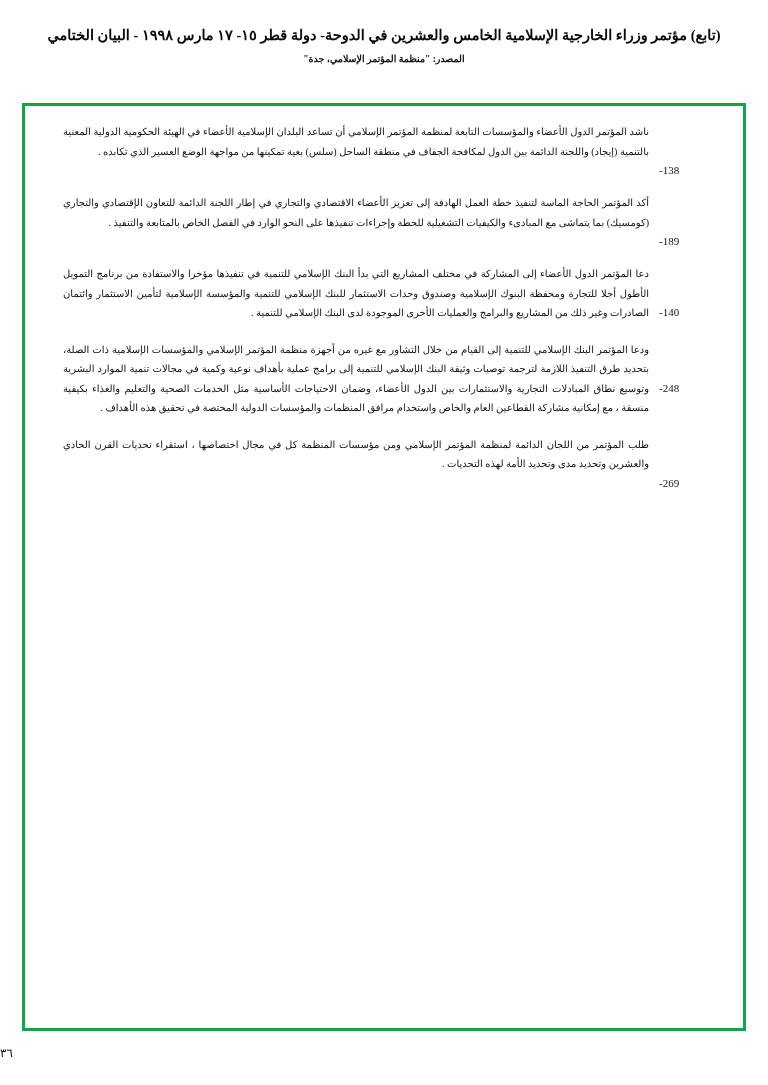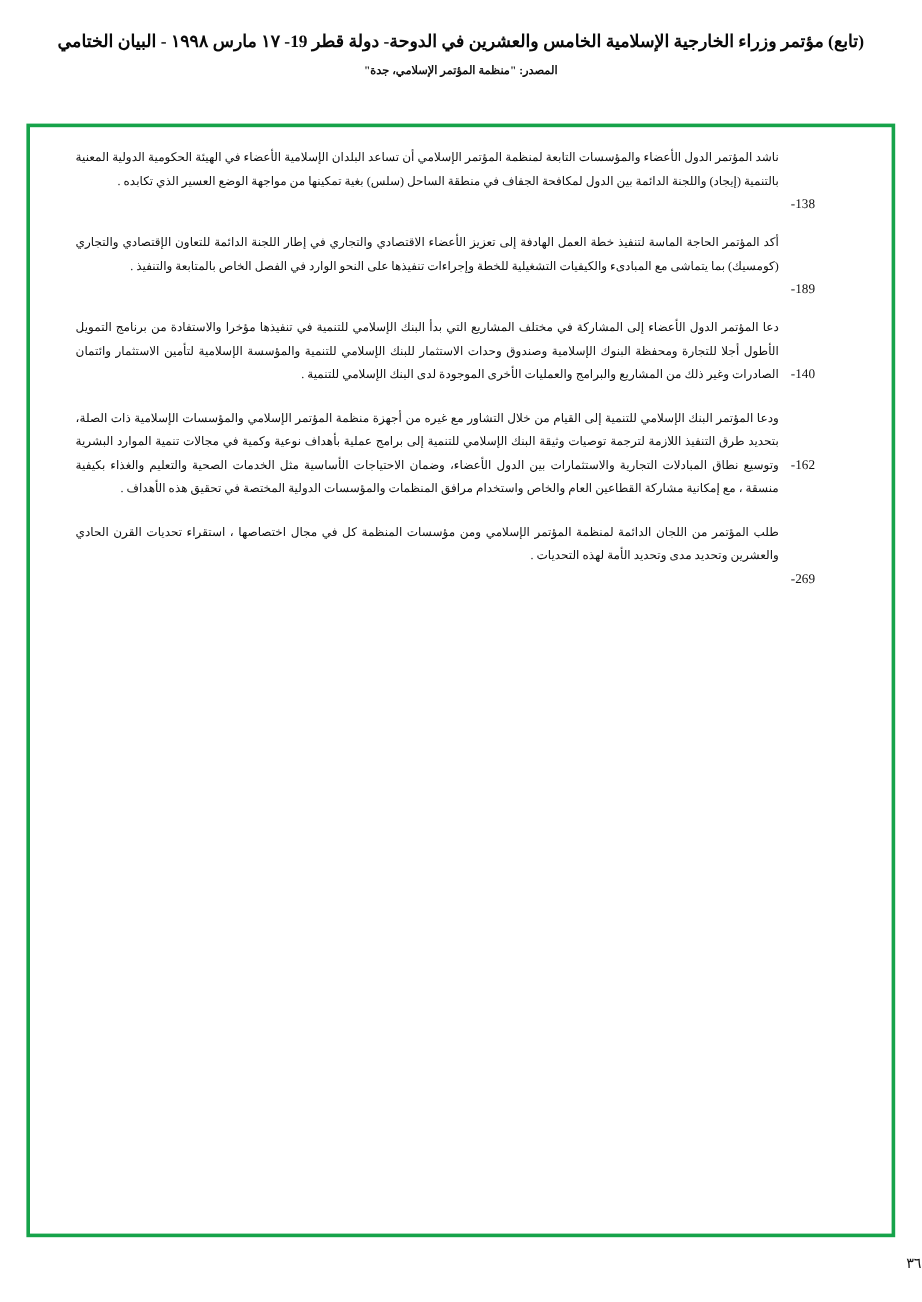--- a/index.html
+++ b/index.html
@@ -96,33 +96,33 @@
 
   
   .para-body { letter-spacing: 0.1px; }
 
   
   .footer {
     position: absolute;
     left: 0;
     top: 1046px;
     width: 768px;
-    text-align: right;
+    text-align: left;
     font-size: 12px;
     color: #111;
     direction: rtl;
   }
 </style>
 </head>
 <body>
 
 <div class="page">
 
   <div class="header">
-    <div class="header-title">(تابع) مؤتمر وزراء الخارجية الإسلامية الخامس والعشرين في الدوحة- دولة قطر 19- ١٧ مارس ١٩٩٨ - البيان الختامي</div>
+    <div class="header-title">(تابع) مؤتمر وزراء الخارجية الإسلامية الخامس والعشرين في الدوحة- دولة قطر ١٥- ١٧ مارس ١٩٩٨ - البيان الختامي</div>
     <div class="header-source">المصدر: "منظمة المؤتمر الإسلامي، جدة"</div>
   </div>
 
   <div class="frame">
     <div class="frame-inner">
 
       <div class="para">
         <div class="para-num">-138</div>
         <div class="para-body">ناشد المؤتمر الدول الأعضاء والمؤسسات التابعة لمنظمة المؤتمر الإسلامي أن تساعد البلدان الإسلامية الأعضاء في الهيئة الحكومية الدولية المعنية بالتنمية (إيجاد) واللجنة الدائمة بين الدول لمكافحة الجفاف في منطقة الساحل (سلس) بغية تمكينها من مواجهة الوضع العسير الذي تكابده .</div>
       </div>
@@ -131,21 +131,21 @@
         <div class="para-num">-189</div>
         <div class="para-body">أكد المؤتمر الحاجة الماسة لتنفيذ خطة العمل الهادفة إلى تعزيز الأعضاء الاقتصادي والتجاري في إطار اللجنة الدائمة للتعاون الإقتصادي والتجاري (كومسيك) بما يتماشى مع المبادىء والكيفيات التشغيلية للخطة وإجراءات تنفيذها على النحو الوارد في الفصل الخاص بالمتابعة والتنفيذ .</div>
       </div>
 
       <div class="para">
         <div class="para-num">-140</div>
         <div class="para-body">دعا المؤتمر الدول الأعضاء إلى المشاركة في مختلف المشاريع التي بدأ البنك الإسلامي للتنمية في تنفيذها مؤخرا والاستفادة من برنامج التمويل الأطول أجلا للتجارة ومحفظة البنوك الإسلامية وصندوق وحدات الاستثمار للبنك الإسلامي للتنمية والمؤسسة الإسلامية لتأمين الاستثمار وائتمان الصادرات وغير ذلك من المشاريع والبرامج والعمليات الأخرى الموجودة لدى البنك الإسلامي للتنمية .</div>
       </div>
 
       <div class="para">
-        <div class="para-num">-162</div>
+        <div class="para-num">-248</div>
         <div class="para-body">ودعا المؤتمر البنك الإسلامي للتنمية إلى القيام من خلال التشاور مع غيره من أجهزة منظمة المؤتمر الإسلامي والمؤسسات الإسلامية ذات الصلة، بتحديد طرق التنفيذ اللازمة لترجمة توصيات وثيقة البنك الإسلامي للتنمية إلى برامج عملية بأهداف نوعية وكمية في مجالات تنمية الموارد البشرية وتوسيع نطاق المبادلات التجارية والاستثمارات بين الدول الأعضاء، وضمان الاحتياجات الأساسية مثل الخدمات الصحية والتعليم والغذاء بكيفية منسقة ، مع إمكانية مشاركة القطاعين العام والخاص واستخدام مرافق المنظمات والمؤسسات الدولية المختصة في تحقيق هذه الأهداف .</div>
       </div>
 
       <div class="para">
         <div class="para-num">-269</div>
         <div class="para-body">طلب المؤتمر من اللجان الدائمة لمنظمة المؤتمر الإسلامي ومن مؤسسات المنظمة كل في مجال اختصاصها ، استقراء تحديات القرن الحادي والعشرين وتحديد مدى وتحديد الأمة لهذه التحديات .</div>
       </div>
 
     </div>
   </div>

